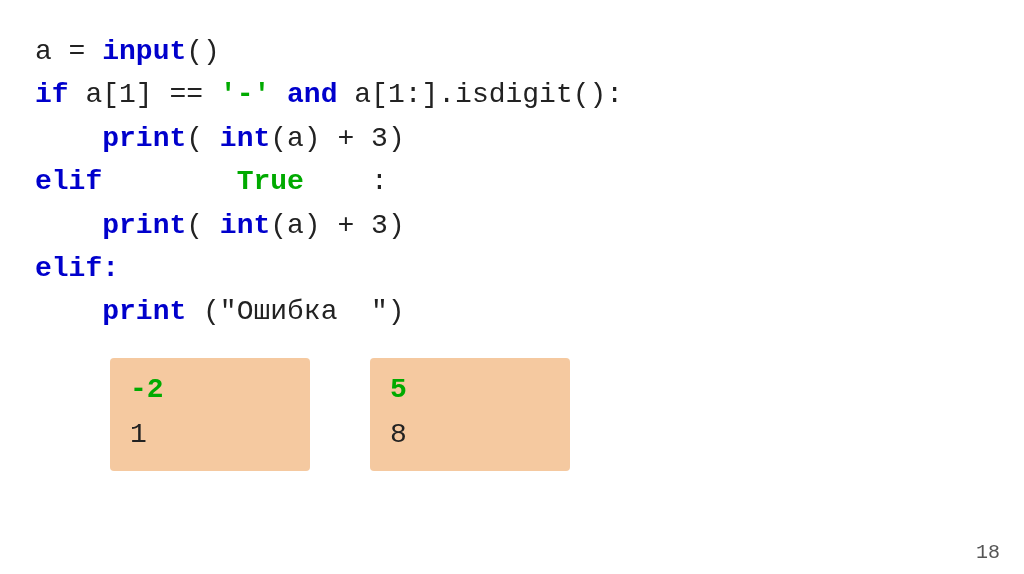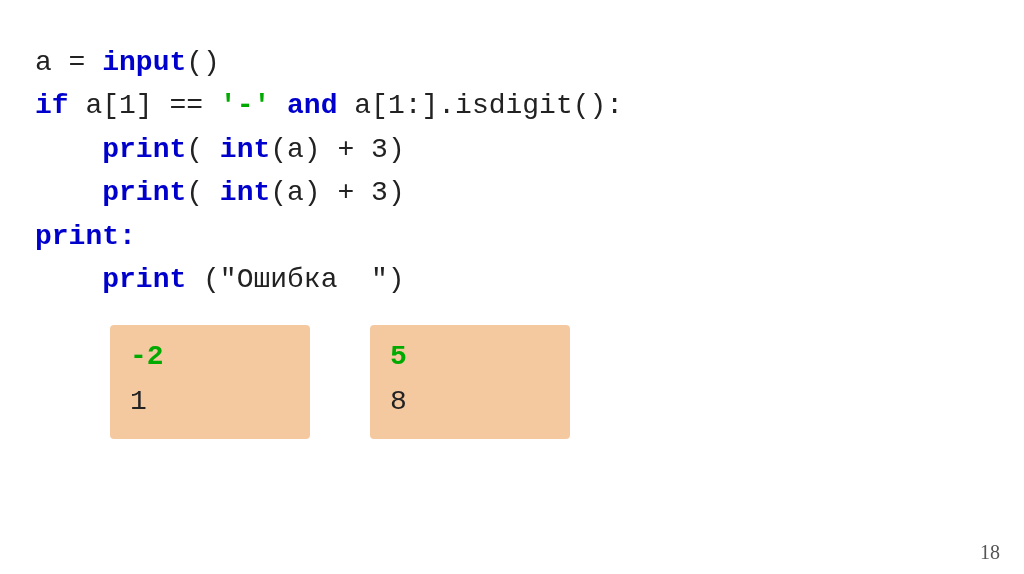--- a/index.html
+++ b/index.html
@@ -7,21 +7,21 @@
     body {
       width: 1024px;
       height: 574px;
       background: #ffffff;
       font-family: 'Courier New', Courier, monospace;
       position: relative;
       overflow: hidden;
     }
 
     .code-area {
-      padding: 41px 35px 10px 35px;
+      padding: 30px 35px 10px 35px;
       font-size: 28px;
       line-height: 1.55;
     }
 
     .line {
       white-space: pre;
       display: block;
     }
 
     .c-black { color: #222222; }
@@ -51,35 +51,36 @@
     }
 
     .result-box .val-black {
       color: #222222;
     }
 
     .page-number {
       position: absolute;
       bottom: 10px;
       right: 24px;
-      font-family: Liberation Serif, serif;
+      font-family: Liberation Mono, monospace;
       font-size: 20px;
       color: #555555;
       text-align: right;
     }
   </style>
 </head>
 <body>
 
 <div class="code-area">
   <span class="line"><span class="c-black">a = </span><span class="c-blue">input</span><span class="c-black">()</span></span>
   <span class="line"><span class="c-blue">if</span><span class="c-black"> a[1] == </span><span class="c-green">'-'</span><span class="c-blue"> and</span><span class="c-black"> a[1:].isdigit():</span></span>
   <span class="line"><span class="c-black">    </span><span class="c-blue">print</span><span class="c-black">( </span><span class="c-blue">int</span><span class="c-black">(a) + 3)</span></span>
+  <span class="line"><span class="c-blue">elif</span><span class="c-black">        </span><span class="c-green">True</span><span class="c-black">    :</span></span>
   <span class="line"><span class="c-black">    </span><span class="c-blue">print</span><span class="c-black">( </span><span class="c-blue">int</span><span class="c-black">(a) + 3)</span></span>
-  <span class="line"><span class="c-blue">print:</span></span>
+  <span class="line"><span class="c-blue">elif:</span></span>
   <span class="line"><span class="c-black">    </span><span class="c-blue">print</span><span class="c-black"> ("Ошибка  ")</span></span>
 </div>
 
 <div class="boxes-row">
   <div class="result-box">
     <div class="val-green">-2</div>
     <div class="val-black">1</div>
   </div>
   <div class="result-box">
     <div class="val-green">5</div>

